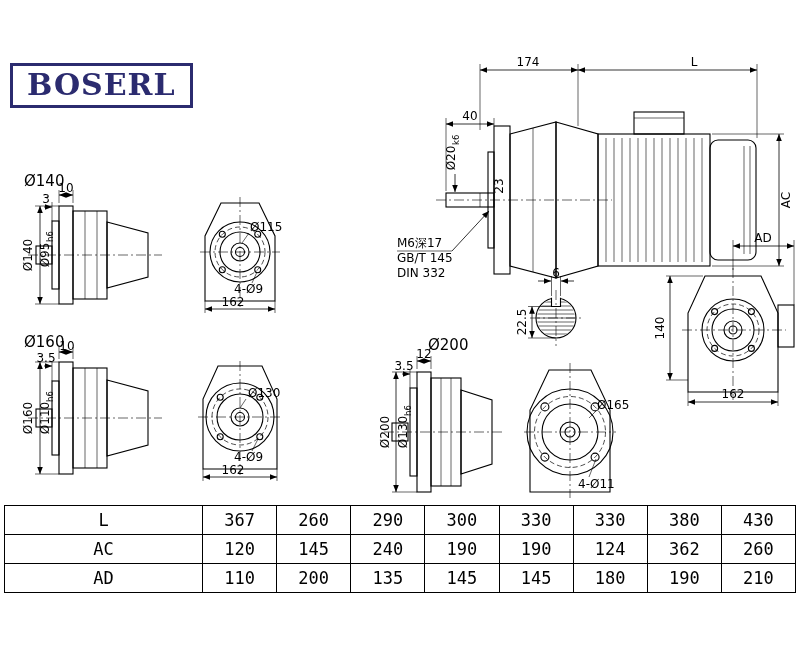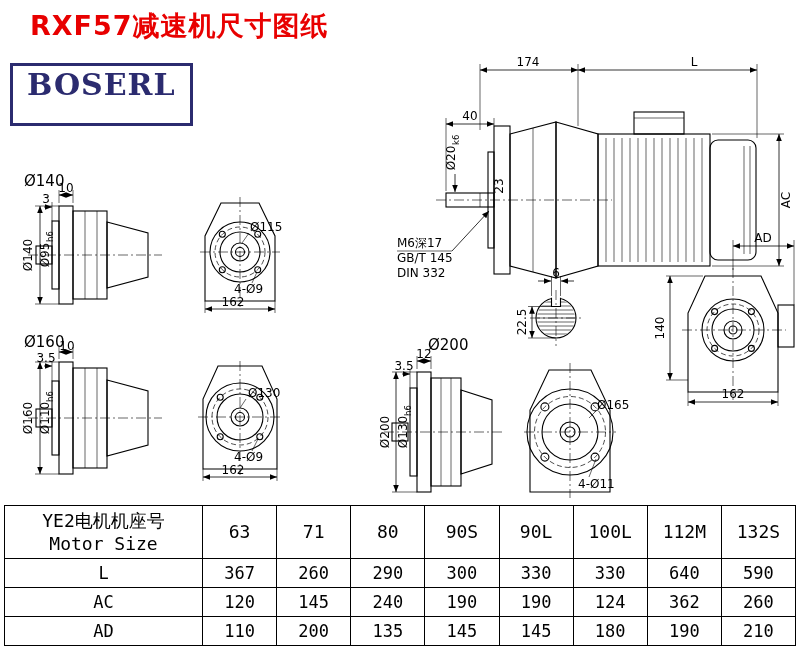--- a/index.html
+++ b/index.html
@@ -1,21 +1,21 @@
 <!DOCTYPE html>
 <html style="--title_red: #e80000; --logo_navy: #2b2b6f; --line: #000000;"><head>
 <meta charset="utf-8">
 <style>
   html,body{margin:0;padding:0;background:#fff;}
   .page{position:relative;width:800px;height:646px;background:#fff;overflow:hidden;
         font-family:"DejaVu Sans",sans-serif;color:#000;}
   .title{position:absolute;left:30px;top:8px;font-size:27px;font-weight:bold;
          color:var(--title_red,#e80000);letter-spacing:1px;white-space:nowrap;}
   .logo{position:absolute;left:10px;top:63px;border:3px solid var(--logo_navy,#2b2b6f);
-        padding:1px 14px 21px 14px;font-family:"DejaVu Serif",serif;font-weight:bold;
+        padding:1px 14px 3px 14px;font-family:"DejaVu Serif",serif;font-weight:bold;
         font-size:30px;color:var(--logo_navy,#2b2b6f);background:#fff;letter-spacing:1px;}
   svg.drawing{position:absolute;left:0;top:0;}
   svg .ln{stroke:#000;stroke-width:1.1;fill:none;}
   svg .tn{stroke:#000;stroke-width:.6;fill:none;}
   svg .dm{stroke:#000;stroke-width:.8;fill:none;}
   svg .cl{stroke:#000;stroke-width:.6;fill:none;stroke-dasharray:10 3 2 3;}
   svg .dsh{stroke:#000;stroke-width:.7;fill:none;stroke-dasharray:5 3;}
   svg text{font-family:"DejaVu Sans",sans-serif;fill:#000;}
   svg .t12{font-size:12px;}
   svg .t8{font-size:8.5px;}
@@ -24,21 +24,20 @@
              table-layout:fixed;font-family:"DejaVu Sans Mono",monospace;color:#000;}
   .dim-table td{border:1px solid #000;text-align:center;vertical-align:middle;
                 font-size:17px;padding:0;height:28px;background:#fff;}
   .dim-table tr.hdr td{height:52px;font-size:18px;line-height:1.3;}
 </style>
 </head>
 <body>
 
 <div class="page">
 
-  <div class="title">RXF57减速机尺寸图纸</div>
   <div class="logo">BOSERL</div>
 
   <svg class="drawing" width="800" height="502" viewBox="0 0 800 502">
     <defs>
       <marker id="ar" viewBox="0 0 10 10" refX="10" refY="5" markerWidth="9" markerHeight="9" orient="auto-start-reverse">
         <path d="M0,1 L10,5 L0,9 z" fill="#000"></path>
       </marker>
       <clipPath id="kclip">
           <circle cx="556" cy="318" r="19"></circle>
         </clipPath>
@@ -306,44 +305,30 @@
       <col>
         <col>
         <col>
         <col>
         <col>
         <col>
         <col>
         <col>
     </colgroup>
     <tbody>
-      <tr class="hdr">
-        <td>
-          <div>YE2电机机座号</div>
-          <div>Motor Size</div>
-        </td>
-        <td>63</td>
-        <td>71</td>
-        <td>80</td>
-        <td>90S</td>
-        <td>90L</td>
-        <td>100L</td>
-        <td>112M</td>
-        <td>132S</td>
-      </tr>
       <tr>
         <td>L</td>
         <td>367</td>
         <td>260</td>
         <td>290</td>
         <td>300</td>
         <td>330</td>
         <td>330</td>
-        <td>640</td>
-        <td>590</td>
+        <td>380</td>
+        <td>430</td>
       </tr>
       <tr>
         <td>AC</td>
         <td>120</td>
         <td>145</td>
         <td>240</td>
         <td>190</td>
         <td>190</td>
         <td>124</td>
         <td>362</td>

